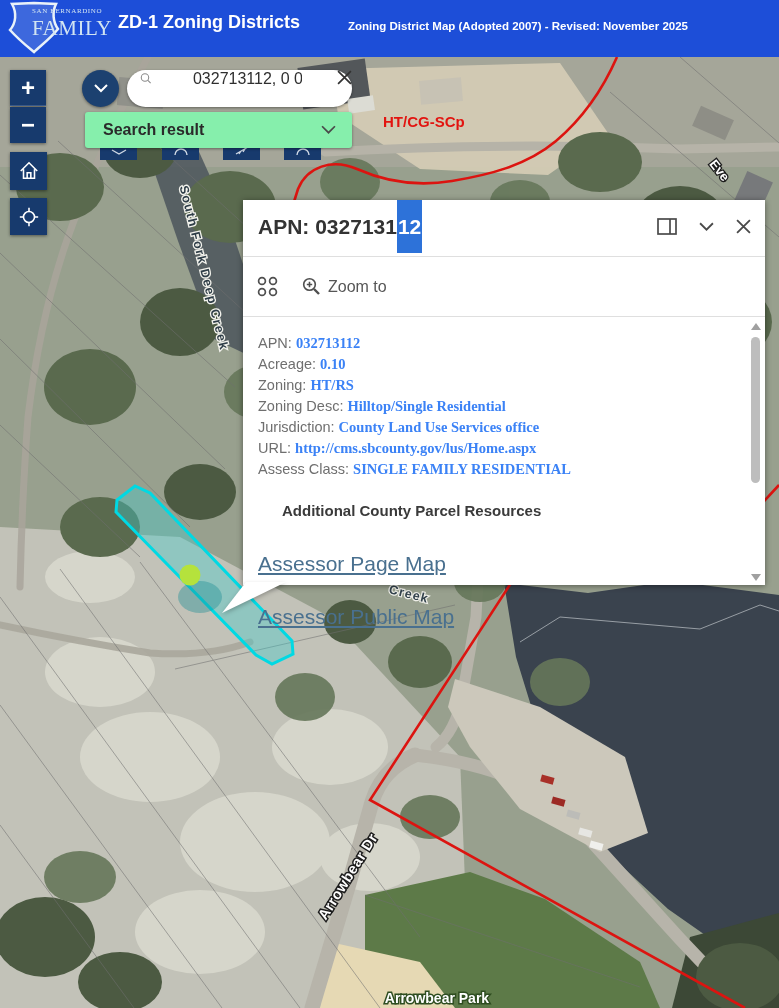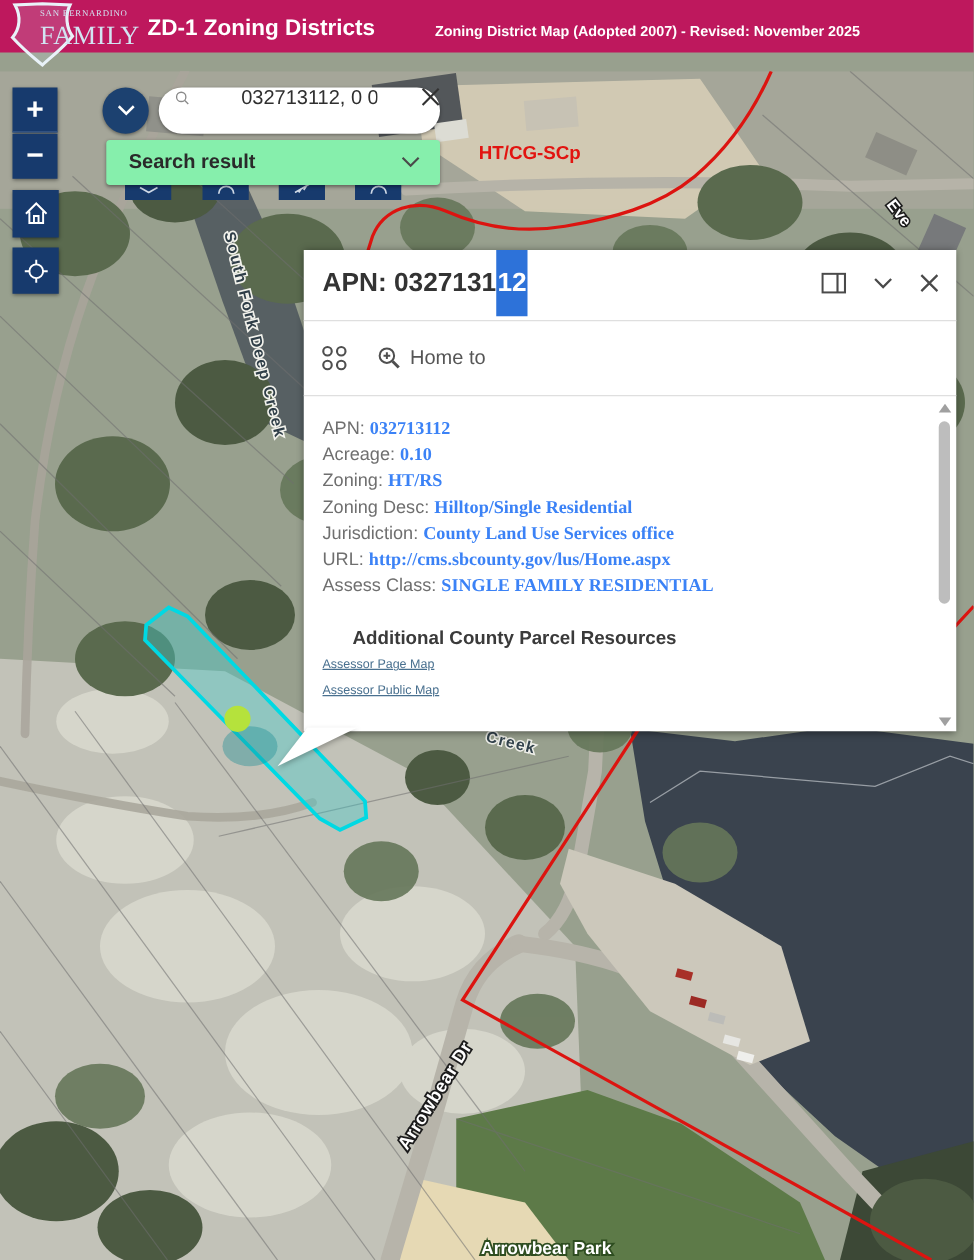--- a/index.html
+++ b/index.html
@@ -1,21 +1,21 @@
 <!DOCTYPE html>
 <html><head>
 <meta charset="utf-8">
 <style>
   * { margin:0; padding:0; box-sizing:border-box; }
   html,body { width:779px; height:1008px; }
   body { font-family:"Liberation Sans","DejaVu Sans",sans-serif; position:relative; overflow:hidden; background:#98a08e; }
   .app { position:absolute; inset:0; width:779px; height:1008px; overflow:hidden; }
 
   
-  .header { position:absolute; left:0; top:0; width:779px; height:42px; background:#be185d; z-index:30; display:flex; align-items:center; }
+  .header { position:absolute; left:0; top:0; width:779px; height:57px; background:#1d4ed8; z-index:30; display:flex; align-items:center; }
   .logo { position:absolute; left:4px; top:1px; width:108px; height:53px; }
   .logo-text { position:absolute; left:32px; top:7px; color:#d2e4f2; font-family:"Liberation Serif","DejaVu Serif",serif; }
   .logo-line1 { font-size:7px; letter-spacing:.6px; white-space:nowrap; }
   .logo-line2 { font-size:21px; letter-spacing:.5px; margin-top:1px; }
   .hdr-title { position:absolute; left:118px; top:12px; color:#fff; font-size:18px; font-weight:bold; white-space:nowrap; }
   .hdr-sub { position:absolute; left:348px; top:20px; color:#fff; font-size:11.5px; font-weight:bold; white-space:nowrap; }
 
   
   .map { position:absolute; left:0; top:57px; width:779px; height:951px; z-index:1; }
 
@@ -47,21 +47,21 @@
   .pp-sel { background:#2d72d9; color:#fff; padding:15px 1px; }
   .pp-hicons { position:absolute; right:14px; top:18px; display:flex; gap:22px; align-items:center; }
   .pp-hicons > div { cursor:pointer; display:flex; align-items:center; }
   .pp-actions { position:relative; height:60px; border-bottom:1px solid #dfdfdf; display:flex; align-items:center; }
   .pp-grid { margin-left:14px; cursor:pointer; display:flex; }
   .pp-zoomto { margin-left:24px; display:flex; align-items:center; gap:7px; cursor:pointer; }
   .pp-zoomto span { font-size:16px; color:#565656; }
   .pp-content { position:relative; height:266px; padding:16px 34px 0 15px; font-size:14.5px; line-height:21px; color:#6f6f6f; }
   .pp-row b { color:#3b82f6;font-family:Liberation Serif, serif; }
   .pp-res-head { margin-top:20px; font-weight:bold; color:#3a3a3a; font-size:15px;margin-left:24px; }
-  .pp-link { display:block; color:#49708f; text-decoration:underline; font-size:10px; line-height:21px; cursor:pointer; }
+  .pp-link { display:block; color:#49708f; text-decoration:underline; font-size:21px; line-height:21px; cursor:pointer;margin-top:32px; }
   .pp-scroll { position:absolute; right:3px; top:121px; width:12px; height:262px; z-index:42; }
   .pp-up { position:absolute; top:2px; left:1px; width:0; height:0; border-left:5px solid transparent; border-right:5px solid transparent; border-bottom:7px solid #a0a0a0; }
   .pp-thumb { position:absolute; top:16px; left:1px; width:9px; height:146px; border-radius:5px; background:#bdbdbd; }
   .pp-down { position:absolute; bottom:2px; left:1px; width:0; height:0; border-left:5px solid transparent; border-right:5px solid transparent; border-top:7px solid #a0a0a0; }
 
   svg text { user-select:none; }
 </style>
 </head>
 <body>
 
@@ -307,21 +307,21 @@
           <circle cx="5" cy="16" r="3.4" fill="none" stroke="#4f4f4f" stroke-width="1.7"></circle>
           <circle cx="16" cy="16" r="3.4" fill="none" stroke="#4f4f4f" stroke-width="1.7"></circle>
         </svg>
       </div>
       <div class="pp-zoomto">
         <svg width="19" height="19" viewBox="0 0 19 19">
           <circle cx="7.5" cy="7.5" r="5.8" fill="none" stroke="#4f4f4f" stroke-width="1.6"></circle>
           <path d="M7.5,4.8 V10.2 M4.8,7.5 H10.2" stroke="#4f4f4f" stroke-width="1.6"></path>
           <path d="M12,12 L17,17" stroke="#4f4f4f" stroke-width="2.4"></path>
         </svg>
-        <span>Home to</span>
+        <span>Zoom to</span>
       </div>
     </div>
     <div class="pp-content">
       <div class="pp-row"><span>APN: </span><b>032713112</b></div>
       <div class="pp-row"><span>Acreage: </span><b>0.10</b></div>
       <div class="pp-row"><span>Zoning: </span><b>HT/RS</b></div>
       <div class="pp-row"><span>Zoning Desc: </span><b>Hilltop/Single Residential</b></div>
       <div class="pp-row"><span>Jurisdiction: </span><b>County Land Use Services office</b></div>
       <div class="pp-row"><span>URL: </span><b>http://cms.sbcounty.gov/lus/Home.aspx</b></div>
       <div class="pp-row"><span>Assess Class: </span><b>SINGLE FAMILY RESIDENTIAL</b></div>

